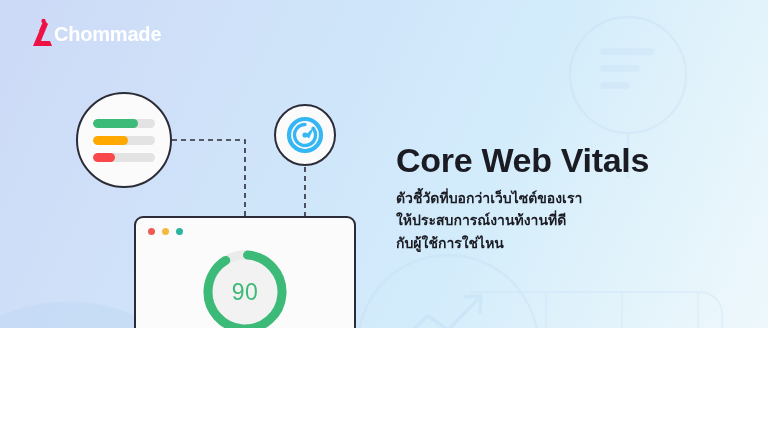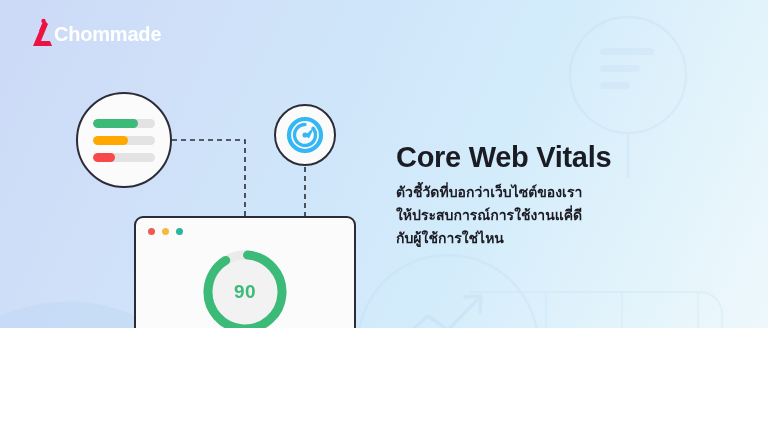--- a/index.html
+++ b/index.html
@@ -120,35 +120,35 @@
     justify-content: center;
   }
   .gauge { position: relative; width: 92px; height: 92px; }
   .gauge svg { display: block; }
   .gauge-value {
     position: absolute;
     inset: 0;
     display: flex;
     align-items: center;
     justify-content: center;
-    font-size: 19px;
-    font-weight: 700;
+    font-size: 23px;
+    font-weight: 400;
     color: #3cba78;
     letter-spacing: 0.5px;
   }
 
   
   .text-block {
     position: absolute;
     left: 396px;
     top: 142px;
     width: 340px;
   }
   .headline {
-    font-size: 29px;
+    font-size: 34px;
     font-weight: 700;
     color: #1b1b23;
     letter-spacing: -0.3px;
     line-height: 1.08;
     margin: 0 0 8px 0;
     white-space: nowrap;
   }
   .subline {
     font-size: 14px;
     font-weight: 700;
@@ -270,17 +270,17 @@
           <circle id="gauge-arc" cx="46" cy="46" r="37" fill="none" stroke="#3cba78" stroke-width="9" stroke-linecap="round" transform="rotate(-86 46 46)" stroke-dasharray="209.23007072908024 23.24778563656446"></circle>
         </svg>
         <div class="gauge-value" style="color: rgb(60, 186, 120);">90</div>
       </div>
     </div>
   </div>
 
   <div class="text-block">
     <h1 class="headline">Core Web Vitals</h1>
     <p class="subline">ตัวชี้วัดที่บอกว่าเว็บไซต์ของเรา</p>
-    <p class="subline">ให้ประสบการณ์การใช้งานแคี่ดี</p>
+    <p class="subline">ให้ประสบการณ์งานท้งานที่ดี</p>
     <p class="subline">กับผู้ใช้การใช่ไหน</p>
   </div>
 
 </div>
 
 </body></html>

